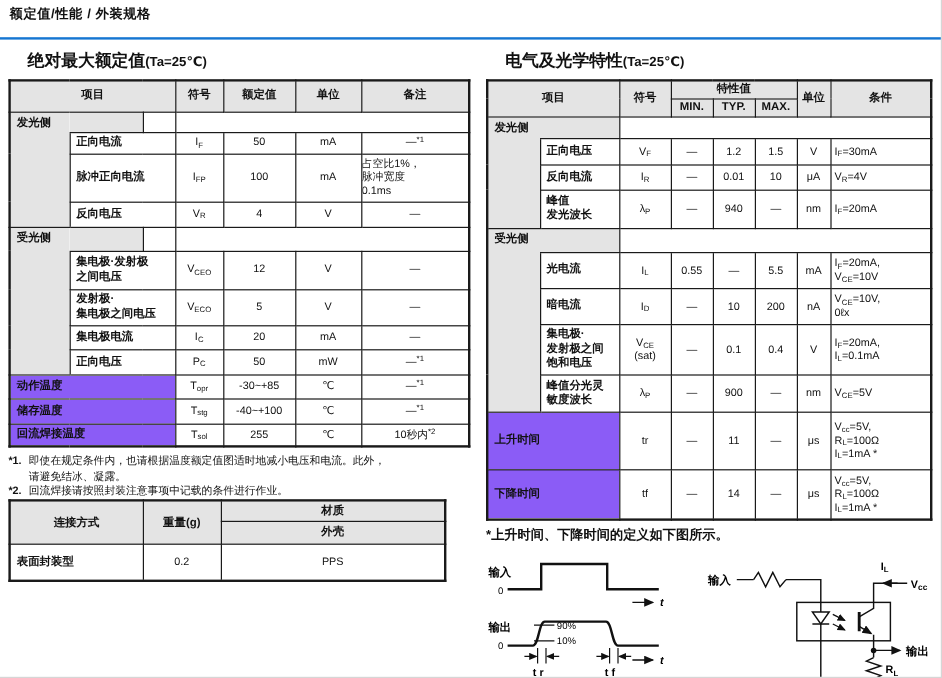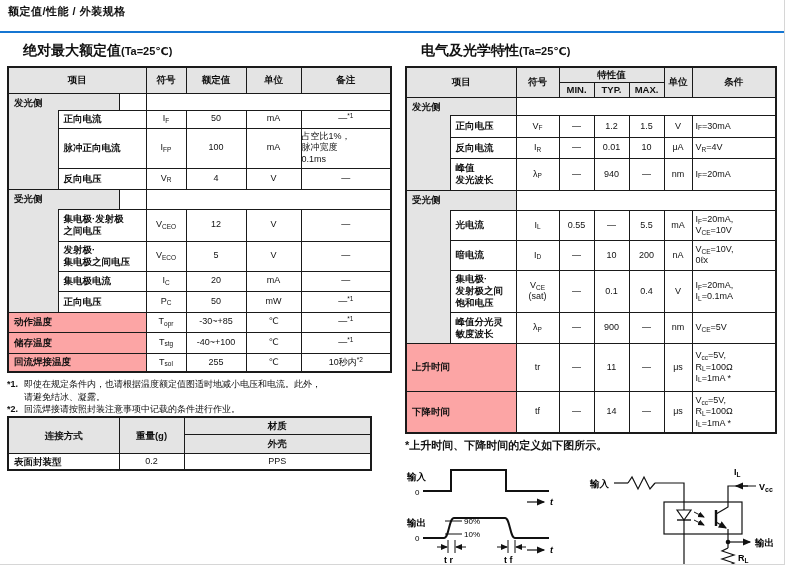--- a/index.html
+++ b/index.html
@@ -13,21 +13,21 @@
   .sec-head{font-size:14px;font-weight:bold;margin:0 0 6px 16px;white-space:nowrap;}
   .sec-head .cond{font-size:11px;font-weight:bold;}
   table{border-collapse:collapse;table-layout:fixed;font-size:9px;color:#111;border:2px solid #1a1a1a;}
   th,td{border:1px solid #1a1a1a;padding:1px 3px;line-height:1.25;overflow:hidden;}
   th{background:#e4e4e4;font-weight:bold;text-align:center;font-size:9.5px;padding:1px 1px;}
   td.c{text-align:center;}
   td.item{text-align:left;padding-left:5px;white-space:pre-line;font-weight:bold;font-size:9.5px;}
   td.sec-a{background:#e4e4e4;vertical-align:top;padding:3px 0 0 5px;font-weight:bold;font-size:9.5px;
            border-right:none;white-space:nowrap;}
   td.sec-b{background:#e4e4e4;border-left:none;}
-  td.full{background:#fca5a5;}
+  td.full{background:#8b5cf6;}
   .sub{font-size:6.5px;position:relative;top:1.5px;}
   .sup{font-size:6.5px;position:relative;top:-3px;}
   .notes{font-size:9px;line-height:1.4;margin-top:5px;}
   .note-row{display:flex;}
   .note-prefix{width:17px;flex:0 0 17px;font-weight:bold;}
   .note-text{white-space:pre-line;}
   .single-note{font-size:11px;margin-top:4px;font-weight:bold;}
   .outline-gap{margin-top:13px;}
   .diagrams{display:flex;justify-content:space-between;margin-top:7px;}
   svg text{font-family:"Liberation Sans","DejaVu Sans",sans-serif;}
@@ -176,21 +176,21 @@
         </colgroup>
       <tbody>
           <tr style="height:18px">
         <th rowspan="2">连接方式</th>
         <th rowspan="2">重量(g)</th>
         <th>材质</th>
       </tr>
       <tr style="height:19px">
         <th>外壳</th>
       </tr>
-      <tr style="height:16px">
+      <tr style="height:30px">
         <td class="item">表面封装型</td>
         <td class="c">0.2</td>
         <td class="c">PPS</td>
       </tr>
     </tbody>
       </table>
   </div>
 
   <div class="col-right">
 

